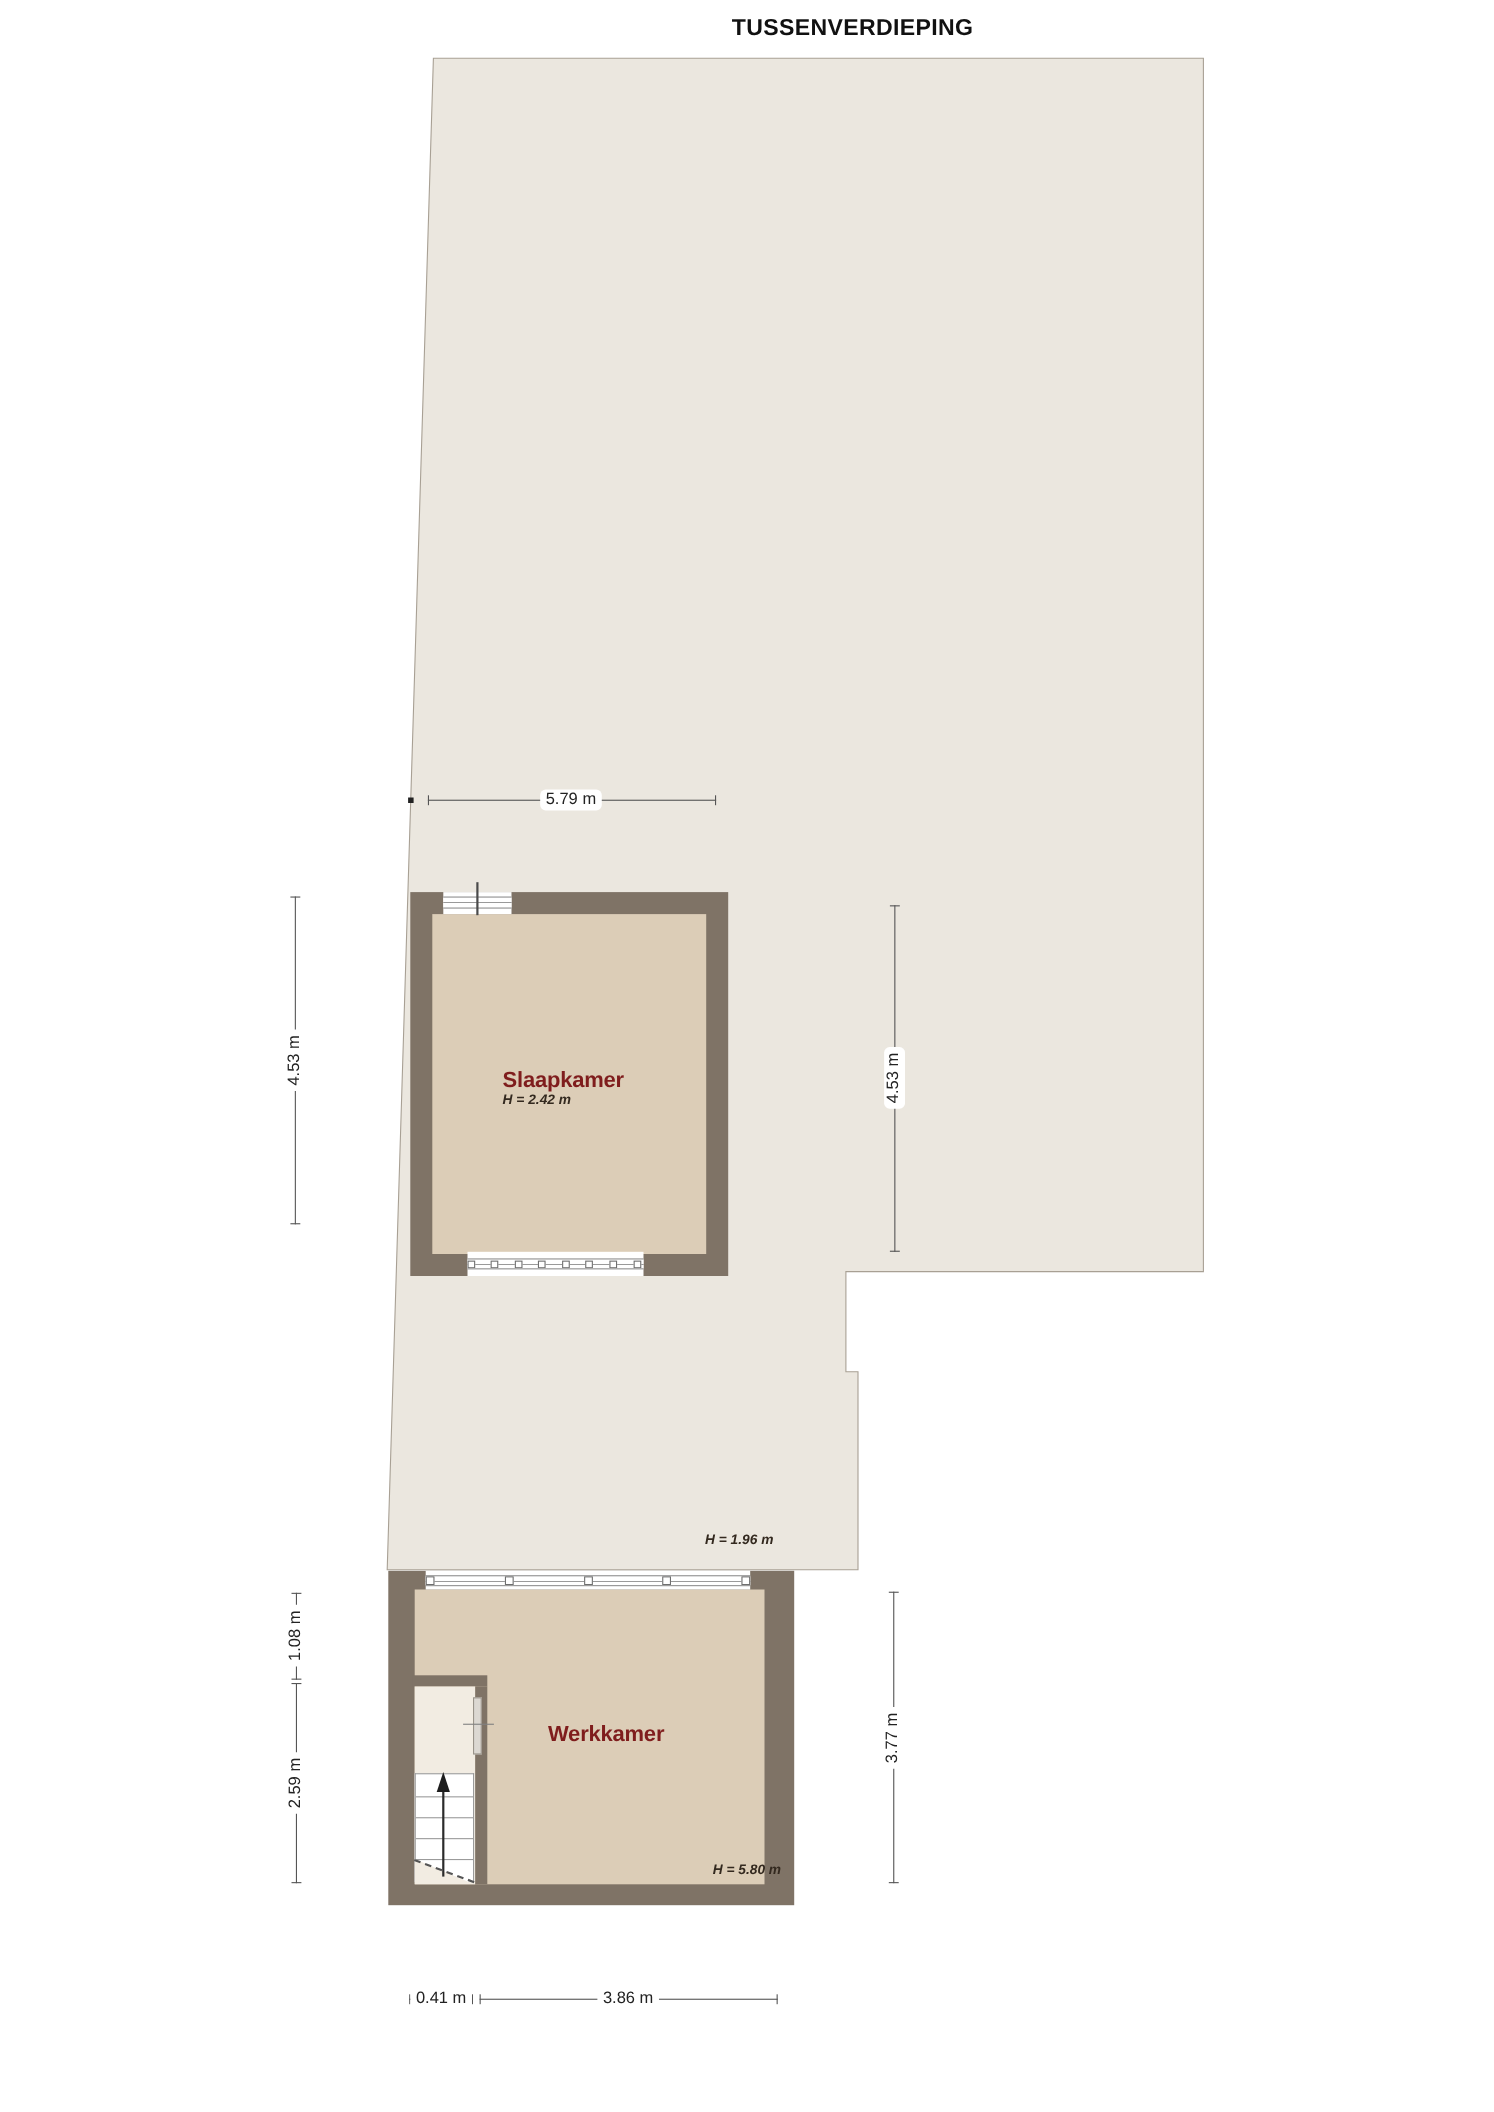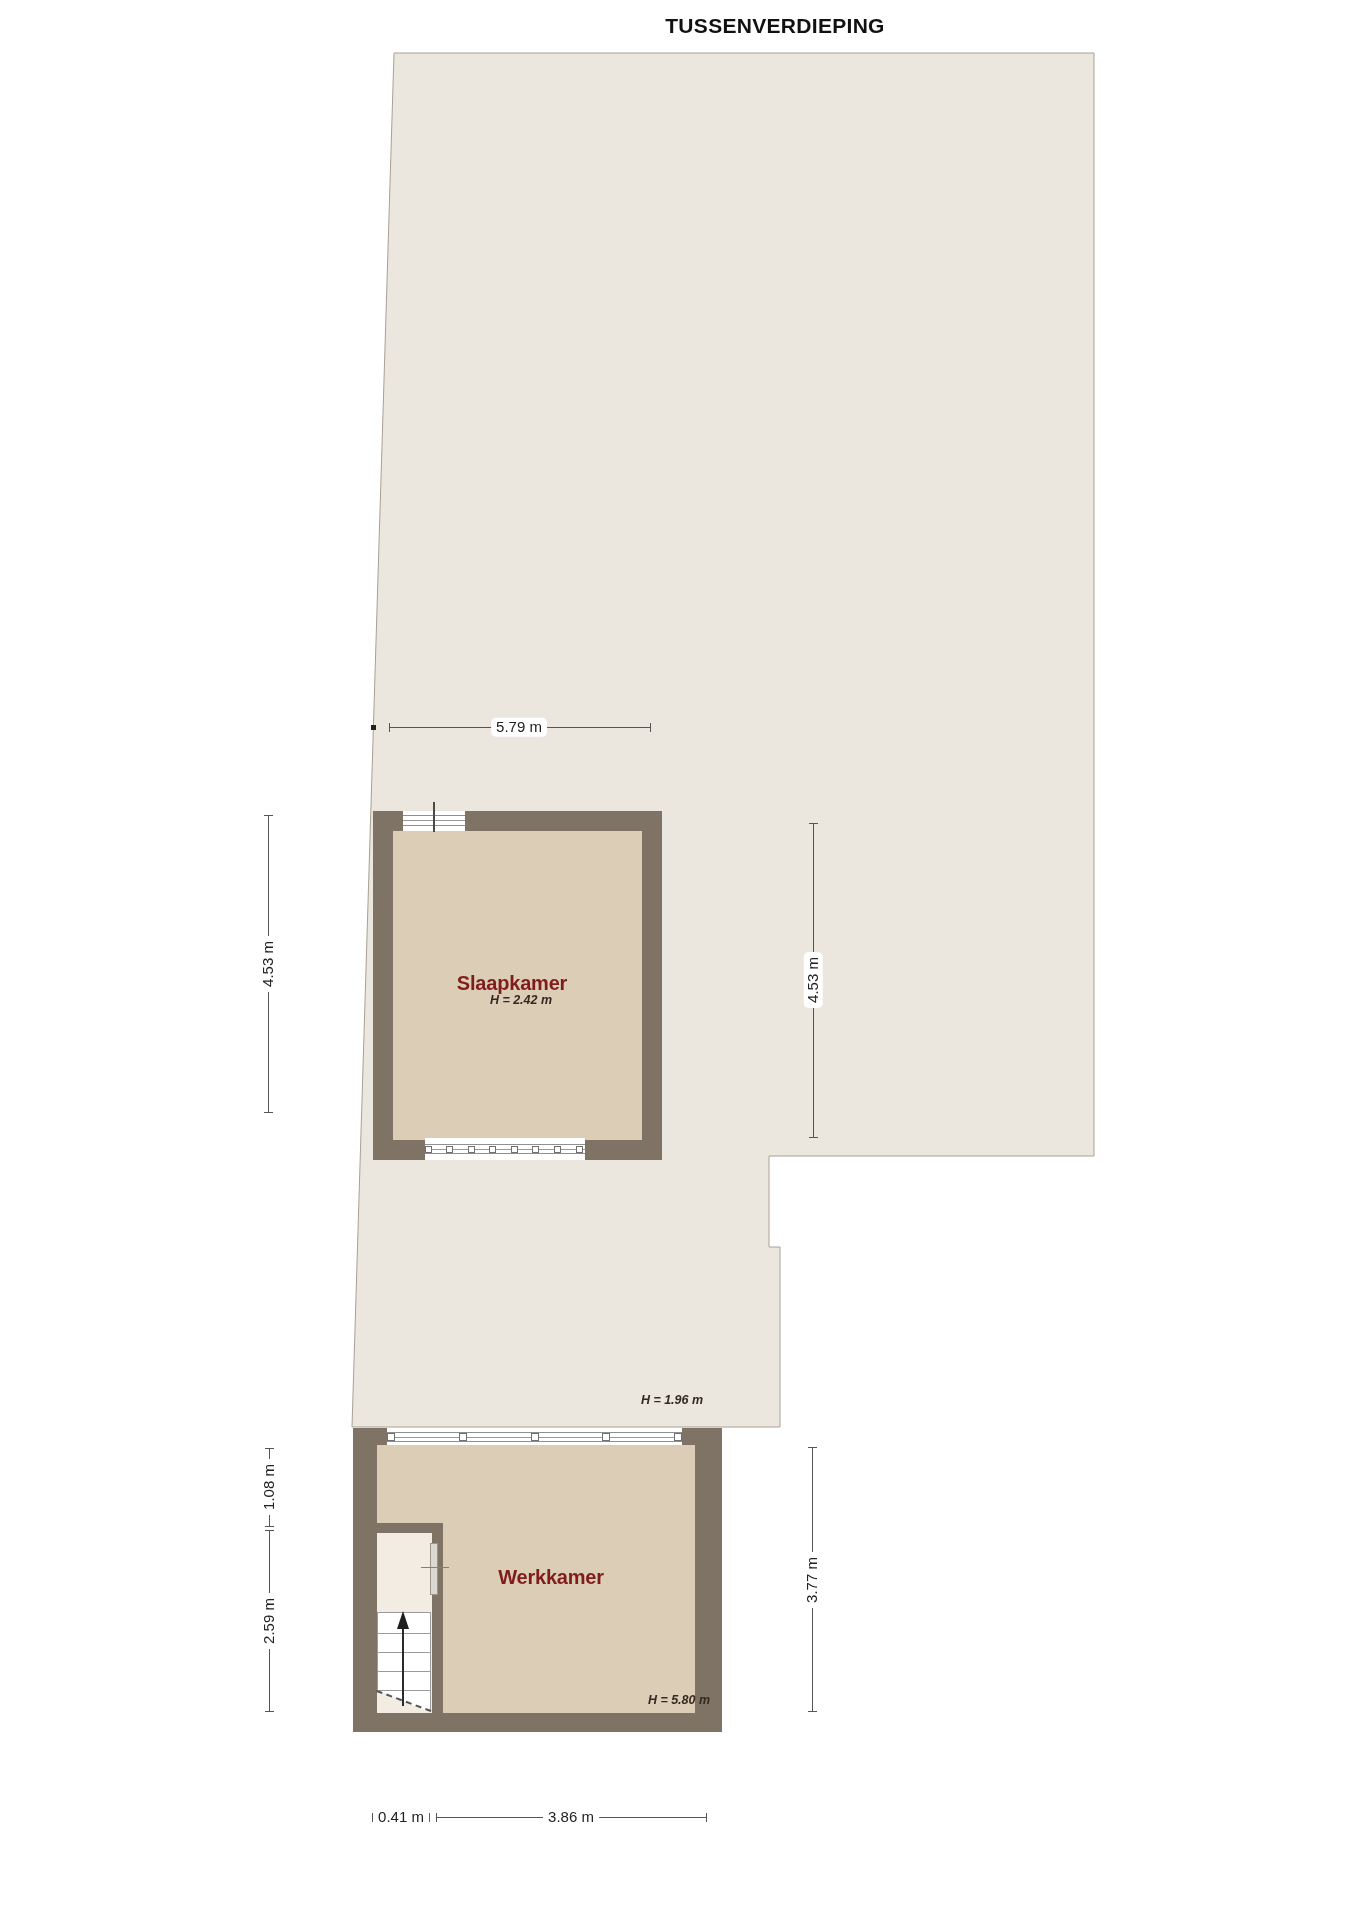--- a/index.html
+++ b/index.html
@@ -121,19 +121,19 @@
   <div class="dim-v" style="left:812px;top:1447px;height:265px;"></div>
   <div class="dim-label rot" style="left:812px;top:1580px;">3.77 m</div>
 
   <div class="dim-h" style="left:372px;top:1817px;width:58px;"></div>
   <div class="dim-label" style="left:401px;top:1817px;">0.41 m</div>
 
   <div class="dim-h" style="left:436px;top:1817px;width:271px;"></div>
   <div class="dim-label" style="left:571px;top:1817px;">3.86 m</div>
 
   <div class="room-label" style="left:512px;top:983px;">Slaapkamer</div>
-  <div class="h-label" style="left:521px;top:1000px;text-align:right;">H = 2.42 m</div>
+  <div class="h-label" style="left:488px;top:1000px;text-align:right;">H = 2.42 m</div>
   <div class="room-label" style="left:551px;top:1577px;">Werkkamer</div>
   <div class="h-label" style="left:672px;top:1400px;">H = 1.96 m</div>
   <div class="h-label" style="left:679px;top:1700px;">H = 5.80 m</div>
 
 
 </div>
 
 </body></html>

